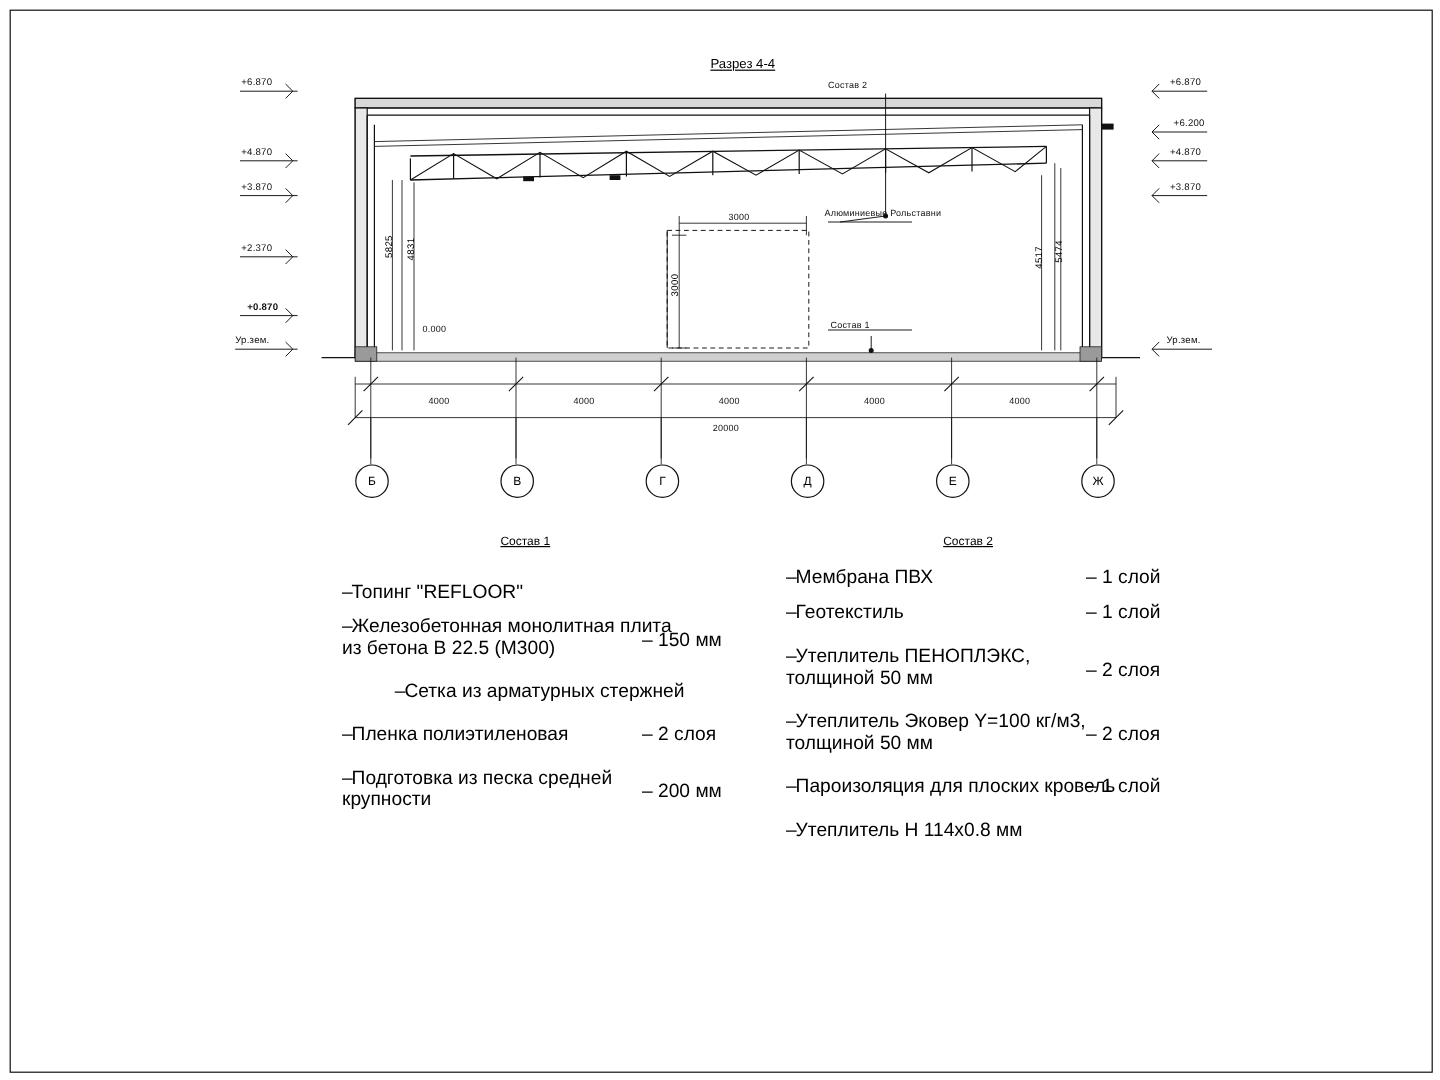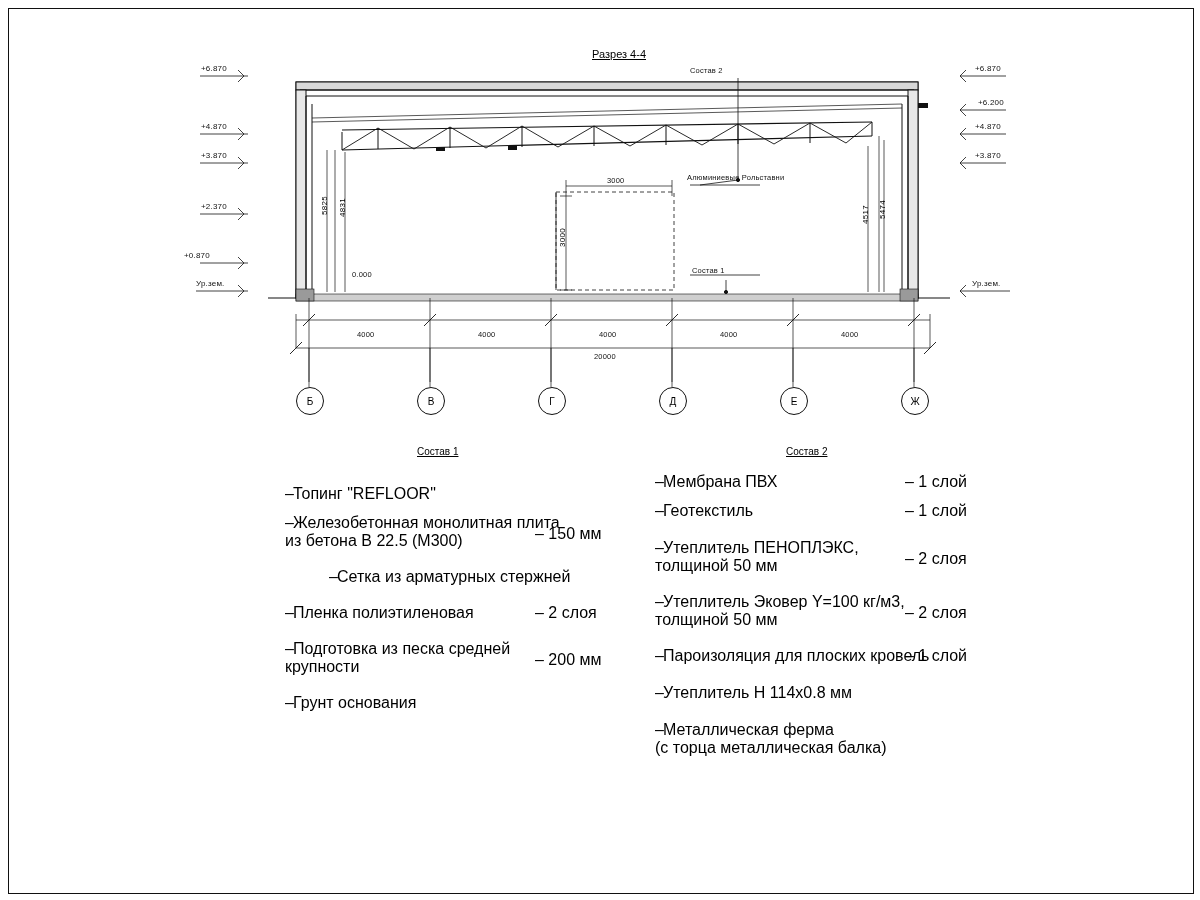--- a/index.html
+++ b/index.html
@@ -173,21 +173,21 @@
         <line x1="793" y1="348" x2="793" y2="387"></line>
         <line x1="914" y1="348" x2="914" y2="387"></line>
       </g>
     </g>
   </svg>
 
   <div class="abs txt lvl-label" style="left:201px;top:64px;">+6.870</div>
   <div class="abs txt lvl-label" style="left:201px;top:122px;">+4.870</div>
   <div class="abs txt lvl-label" style="left:201px;top:151px;">+3.870</div>
   <div class="abs txt lvl-label" style="left:201px;top:202px;">+2.370</div>
-  <div class="abs txt lvl-label" style="left:184px;top:251px;">+0.870</div>
+  <div class="abs txt lvl-label" style="left:206px;top:251px;font-weight:bold;">+0.870</div>
   <div class="abs txt lvl-label" style="left:196px;top:279px;">Ур.зем.</div>
 
   <div class="abs txt lvl-label" style="left:975px;top:64px;">+6.870</div>
   <div class="abs txt lvl-label" style="left:978px;top:98px;">+6.200</div>
   <div class="abs txt lvl-label" style="left:975px;top:122px;">+4.870</div>
   <div class="abs txt lvl-label" style="left:975px;top:151px;">+3.870</div>
   <div class="abs txt lvl-label" style="left:972px;top:279px;">Ур.зем.</div>
 
   <div class="abs txt xs" style="left:352px;top:270px;">0.000</div>
 
@@ -246,24 +246,20 @@
     </div>
     <div class="row" style="margin-bottom:18px;">
       <span class="dash">–</span><span class="spec-item">Пленка полиэтиленовая</span>
       <span class="spec-val">– 2 слоя</span>
     </div>
     <div class="row" style="margin-bottom:18px;">
       <span class="dash">–</span><span class="spec-item">Подготовка из песка средней
 крупности</span>
       <span class="spec-val" style="top:11px;">– 200 мм</span>
     </div>
-    <div class="row">
-      <span class="dash">–</span><span class="spec-item">Грунт основания</span>
-      <span class="spec-val"></span>
-    </div>
   </div>
 
   <div class="abs sub-title" style="left:786px;top:446px;">Состав 2</div>
   <div class="list" style="left:655px;top:473px;width:340px;">
     <div class="row" style="">
       <span class="dash">–</span><span class="spec-item">Мембрана ПВХ</span>
       <span class="spec-val">– 1 слой</span>
     </div>
     <div class="row" style="margin-bottom:19px;">
       <span class="dash">–</span><span class="spec-item">Геотекстиль</span>
@@ -280,19 +276,14 @@
       <span class="spec-val" style="top:11px;">– 2 слоя</span>
     </div>
     <div class="row" style="margin-bottom:19px;">
       <span class="dash">–</span><span class="spec-item">Пароизоляция для плоских кровель</span>
       <span class="spec-val">– 1 слой</span>
     </div>
     <div class="row" style="margin-bottom:19px;">
       <span class="dash">–</span><span class="spec-item">Утеплитель Н 114х0.8 мм</span>
       <span class="spec-val"></span>
     </div>
-    <div class="row">
-      <span class="dash">–</span><span class="spec-item">Металлическая ферма
-(с торца металлическая балка)</span>
-      <span class="spec-val"></span>
-    </div>
   </div>
 </div>
 
 </body></html>

